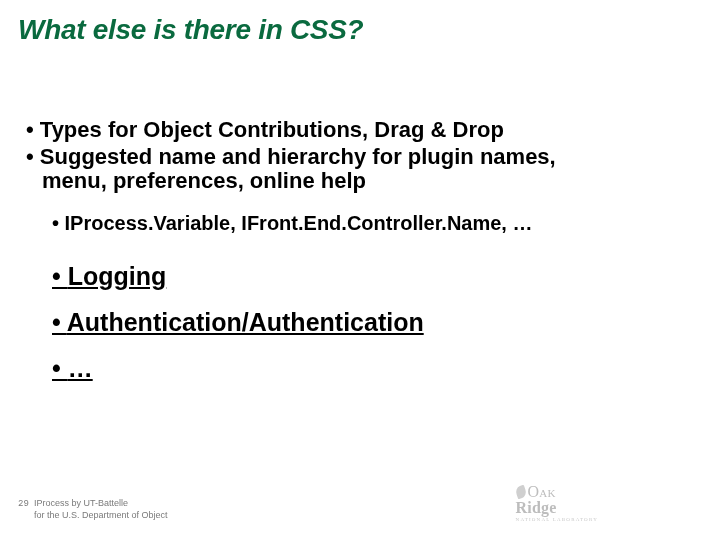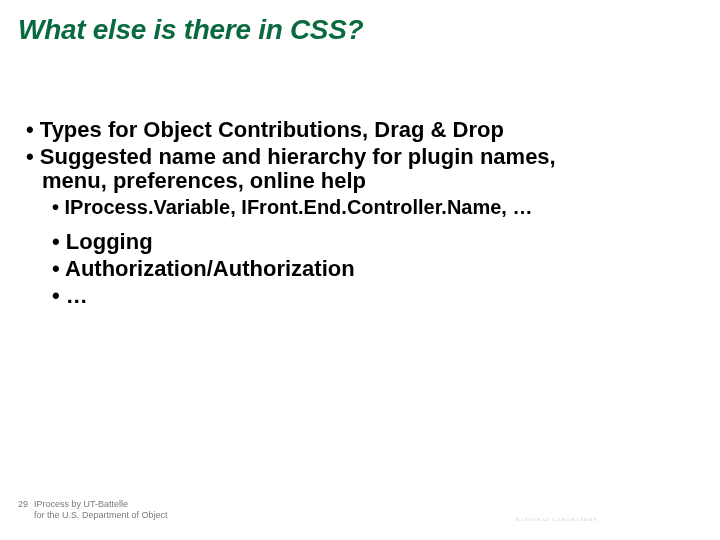--- a/index.html
+++ b/index.html
@@ -43,42 +43,44 @@
     margin: 0 0 2px 0;
     padding-left: 16px;
     text-indent: -16px;
   }
   .lvl1::before {
     content: "• ";
   }
   .lvl2 {
     font-weight: 700;
     font-size: 20px;
-    margin: 2px 0 0 0;
+    margin: 18px 0 0 0;
     padding-left: 42px;
     text-indent: -16px;
   }
   .lvl2::before {
     content: "• ";
   }
   .lvl2.sm {
-    font-size: 22px;
+    font-size: 25px;
+    text-decoration: underline;
   }
   .spacer-md { height: 10px; }
   .footer {
     position: absolute;
     left: 18px;
     bottom: 20px;
     font-size: 9px;
     color: #7a7a7a;
     line-height: 1.15;
   }
   .footer .num {
     display: inline-block;
     width: 16px;
+    font-family: Liberation Mono, monospace;
   }
   .footer .line2 {
     padding-left: 16px;
   }
   .logo {
     position: absolute;
     right: 18px;
     bottom: 18px;
     font-family: Georgia, "Times New Roman", serif;
     color: #bdbdbd;
@@ -119,26 +121,30 @@
 <div class="slide">
 
   <div class="title">What else is there in CSS?</div>
 
   <div class="body">
     <div class="lvl1">Types for Object Contributions, Drag &amp; Drop</div>
     <div class="lvl1">Suggested name and hierarchy for plugin names, menu, preferences, online help</div>
     <div class="lvl2">IProcess.Variable, IFront.End.Controller.Name, …</div>
     <div class="spacer-md"></div>
     <div class="lvl2 sm">Logging</div>
-    <div class="lvl2 sm">Authorization/Authorization</div>
+    <div class="lvl2 sm">Authentication/Authentication</div>
     <div class="lvl2 sm">…</div>
   </div>
 
   <div class="footer">
     <span class="num">29</span><span>IProcess by UT-Battelle</span><br>
     <div class="line2">for the U.S. Department of Object</div>
   </div>
 
   <div class="logo">
+    <div class="top">
+      <span class="leaf"></span><span class="oak">Oak</span><br>
+      <span class="ridge">Ridge</span>
+    </div>
     <div class="sub">NATIONAL LABORATORY</div>
   </div>
 
 </div>
 
 </body></html>

